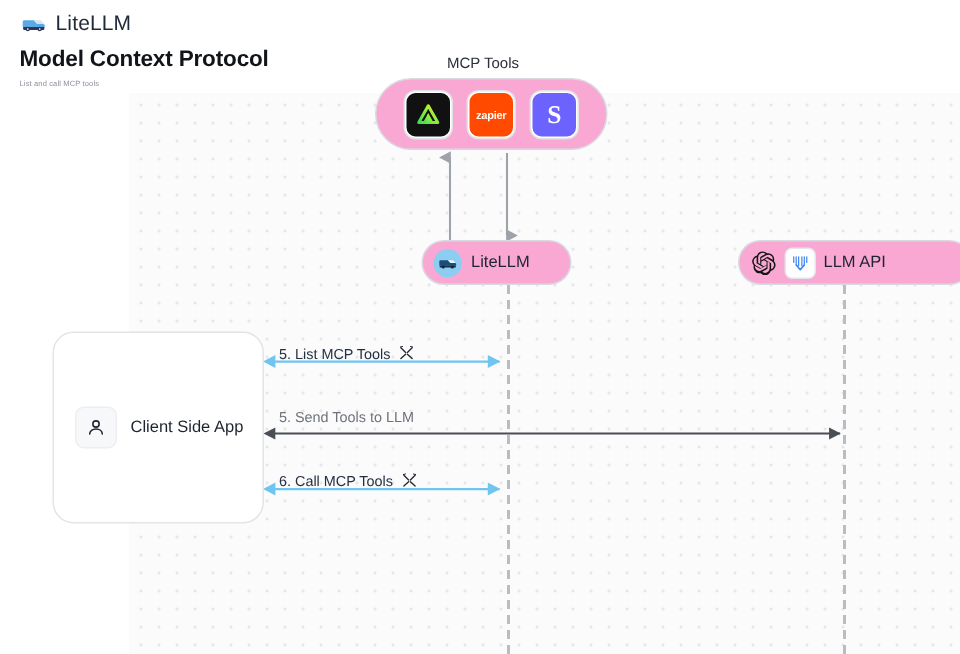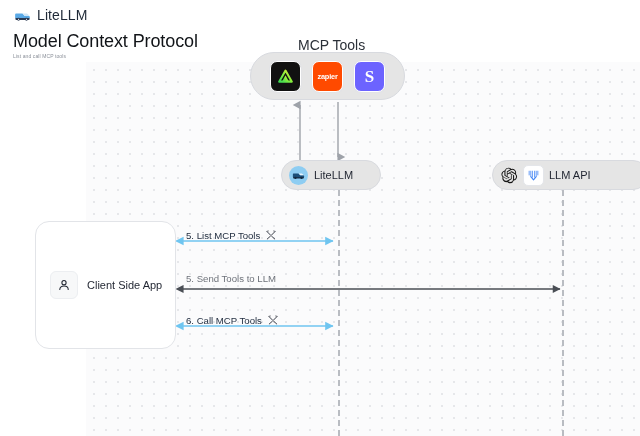--- a/index.html
+++ b/index.html
@@ -37,22 +37,22 @@
   .brand-name {
     font-size: 14px;
     color: #1f2937;
     letter-spacing: .1px;
   }
   .truck-icon { display:block; }
 
   .page-title {
     position: absolute;
     left: 13px; top: 31px;
-    font-size: 18px;
-    font-weight: normal;
+    font-size: 15px;
+    font-weight: bold;
     color: #111418;
     letter-spacing: -0.1px;
     z-index: 20;
   }
   .page-sub {
     position: absolute;
     left: 13px; top: 53px;
     font-size: 5px;
     color: #8b9099;
     letter-spacing: .1px;
@@ -79,31 +79,31 @@
     position: absolute;
     left: 0; top: 0;
     width: 86px; height: 436px;
     background: #ffffff;
   }
 
   
   .node {
     position: absolute;
     box-sizing: border-box;
-    background: #e5e5e5;
+    background: #f9a8d4;
     border: 1.2px solid #d8dadf;
     display: flex;
     align-items: center;
   }
 
   
   .mcp-label {
     position: absolute;
     left: 298px; top: 37px;
-    font-size: 14px;
+    font-size: 10px;
     color: #2b3038;
     font-weight: normal;
     white-space: nowrap;
   }
   .mcp-box {
     left: 250px; top: 52px;
     width: 155px; height: 48px;
     border-radius: 24px;
     justify-content: center;
     gap: 11px;

